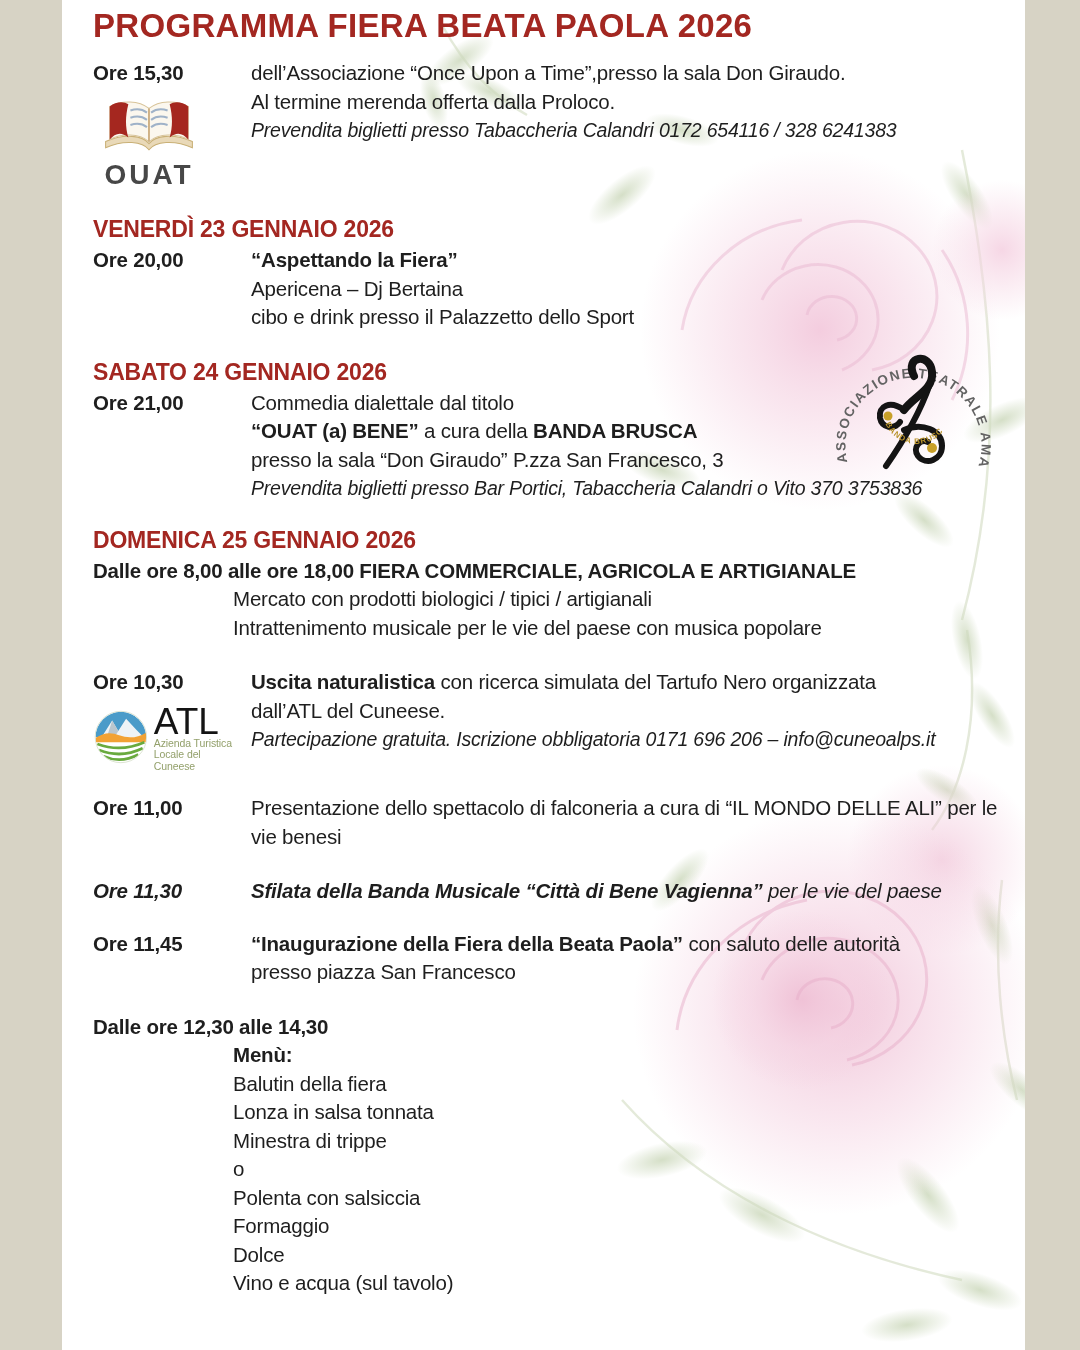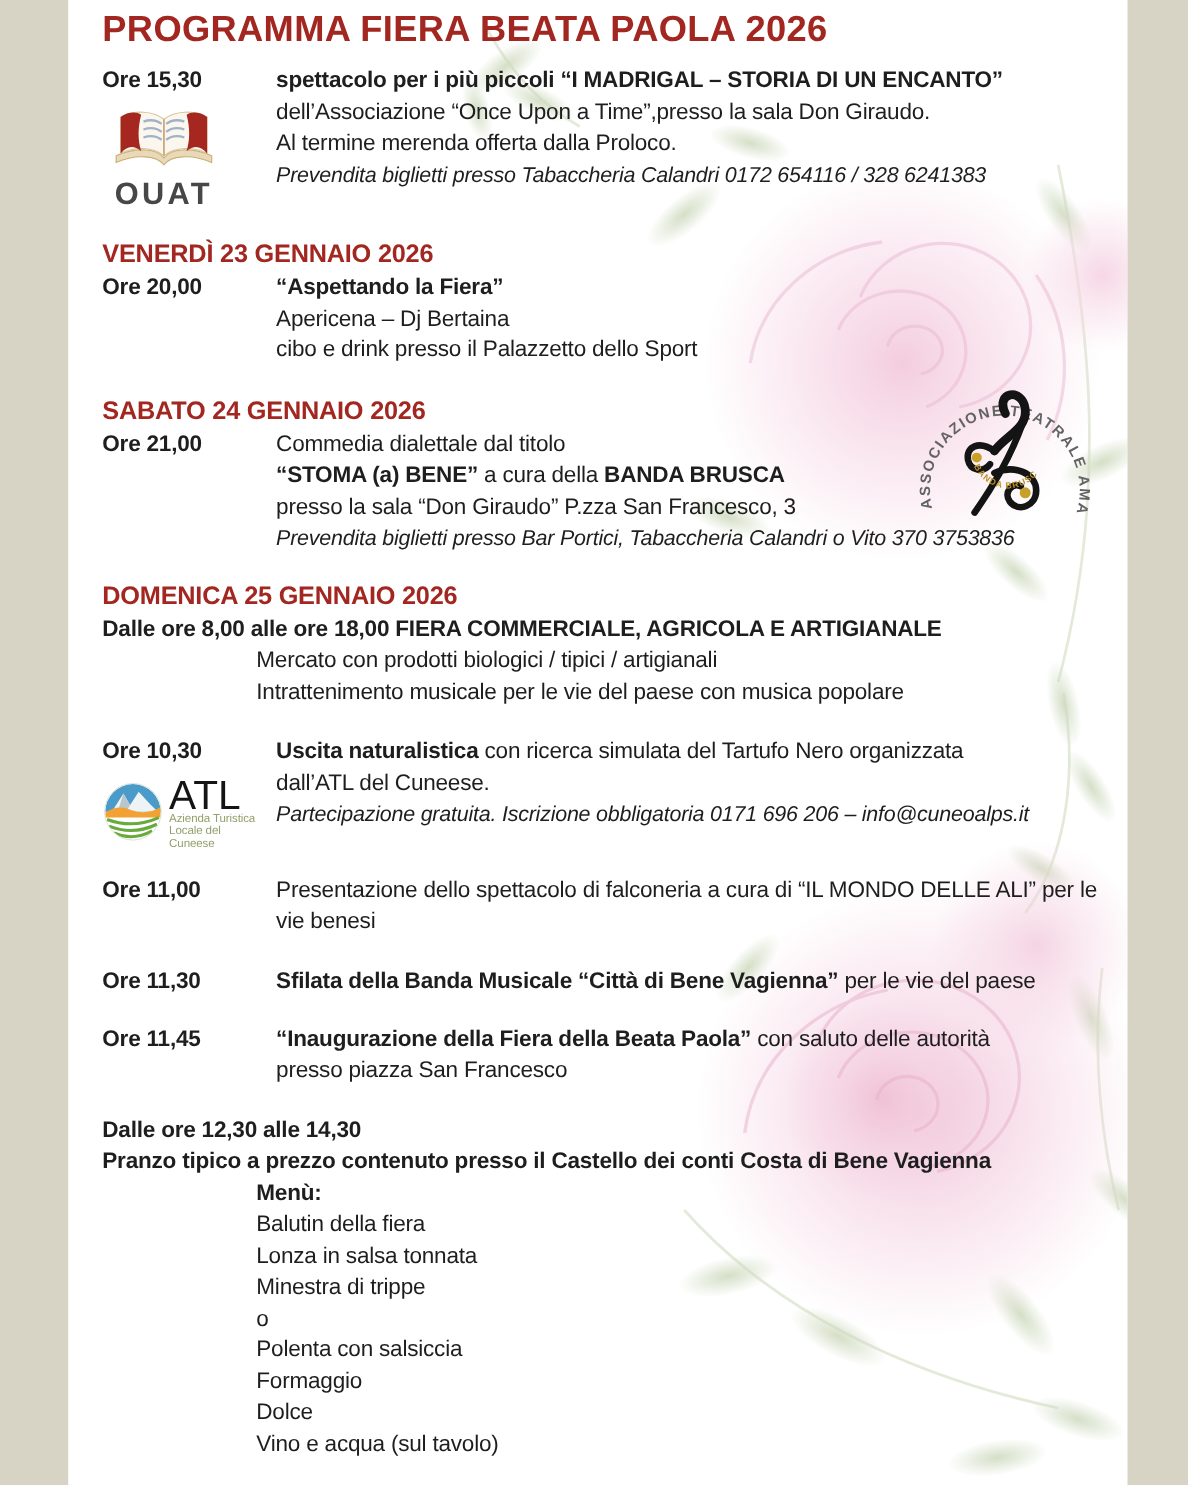--- a/index.html
+++ b/index.html
@@ -13,21 +13,21 @@
   h2{font-size:23px;font-weight:bold;color:#a32721;margin:0 0 3px 0;line-height:27px;}
   .row{display:flex;align-items:flex-start;gap:18px;}
   .timecol{flex:0 0 140px;width:140px;font-weight:bold;line-height:28.5px;}
   .contentcol{flex:1;min-width:0;}
   .body-line{line-height:28.5px;}
   .b{font-weight:bold;}
   .it{font-style:italic;font-size:19.5px;}
   .full{line-height:28.5px;}
   .indent{margin-left:140px;}
   .s1{margin-top:13px;} .s2{margin-top:26px;} .s3{margin-top:27px;} .s4{margin-top:24px;}
-  .e1030{margin-top:26px;} .e1100{margin-top:22px;} .e1130{margin-top:26px;} .e1145{margin-top:24px;}
+  .e1030{margin-top:26px;} .e1100{margin-top:22px;} .e1130{margin-top:26px;font-style:italic;} .e1145{margin-top:24px;}
   .lunch{margin-top:26px;}
   
   .ouat{width:112px;margin-top:6px;text-align:center;}
   .ouat-label{font-size:28px;line-height:30px;letter-spacing:3px;color:#474747;font-weight:700;margin-top:-3px;}
   .atl{display:flex;gap:5px;margin-top:8px;align-items:flex-start;}
   .atl-right{display:flex;flex-direction:column;}
   .atl-label{font-size:37px;line-height:33px;color:#141414;font-weight:400;letter-spacing:0;}
   .atl-tag{font-size:10.5px;line-height:11.5px;color:#93a06b;font-weight:400;letter-spacing:-0.1px;}
   .teatro{position:absolute;right:24px;top:332px;z-index:1;}
 </style>
@@ -147,21 +147,20 @@
                     <path d="M52,32 C56,29 62,28 68,30"></path>
                 </g>
                 <path d="M12,12 C18,7 26,7 30,10 C27,22 27,32 30,42 C23,36 17,38 12,44 Z" fill="#a5271f"></path>
                 <path d="M88,12 C82,7 74,7 70,10 C73,22 73,32 70,42 C77,36 83,38 88,44 Z" fill="#a5271f"></path>
                 <path d="M50,14 L50,46" stroke="#caa97a" stroke-width="1.5"></path>
               </svg>
               <div class="ouat-label">OUAT</div>
             </div>
           </div>
           <div class="contentcol">
-            <div class="body-line"><span class="b">spettacolo per i più piccoli “I MADRIGAL – STORIA DI UN ENCANTO”</span></div>
             <div class="body-line"><span>dell’Associazione “Once Upon a Time”,presso la sala Don Giraudo.</span></div>
             <div class="body-line"><span>Al termine merenda offerta dalla Proloco.</span></div>
             <div class="body-line"><span class="it">Prevendita biglietti presso Tabaccheria Calandri 0172 654116 / 328 6241383</span></div>
           </div>
         </div>
       </div>
 
       <div class="s2">
         <h2>VENERDÌ 23 GENNAIO 2026</h2>
         <div class="row">
@@ -177,21 +176,21 @@
       </div>
 
       <div class="s3">
         <h2>SABATO 24 GENNAIO 2026</h2>
         <div class="row">
           <div class="timecol">
             <span>Ore 21,00</span>
           </div>
           <div class="contentcol">
             <div class="body-line"><span>Commedia dialettale dal titolo</span></div>
-            <div class="body-line"><span class="b">“STOMA (a)  BENE”</span><span> a cura della </span><span class="b">BANDA BRUSCA</span></div>
+            <div class="body-line"><span class="b">“OUAT (a)  BENE”</span><span> a cura della </span><span class="b">BANDA BRUSCA</span></div>
             <div class="body-line"><span>presso la sala “Don Giraudo” P.zza San Francesco, 3</span></div>
             <div class="body-line"><span class="it">Prevendita biglietti presso Bar Portici, Tabaccheria Calandri o Vito 370 3753836</span></div>
           </div>
         </div>
       </div>
 
       <div class="s4">
         <h2>DOMENICA 25 GENNAIO 2026</h2>
         <div class="full b">Dalle ore 8,00 alle ore 18,00 FIERA COMMERCIALE, AGRICOLA E ARTIGIANALE</div>
         <div class="full indent">Mercato con prodotti biologici / tipici / artigianali</div>
@@ -259,21 +258,20 @@
           </div>
           <div class="contentcol">
             <div class="body-line"><span class="b">“Inaugurazione della Fiera della Beata Paola”</span><span> con saluto delle autorità</span></div>
             <div class="body-line"><span>presso piazza San Francesco</span></div>
           </div>
         </div>
       </div>
 
       <div class="lunch">
         <div class="full b">Dalle ore 12,30 alle 14,30</div>
-        <div class="full b">Pranzo tipico a prezzo contenuto presso il Castello dei conti Costa di Bene Vagienna</div>
         <div class="indent">
           <div class="full b">Menù:</div>
           <div class="full">Balutin della fiera</div>
           <div class="full">Lonza in salsa tonnata</div>
           <div class="full">Minestra di trippe</div>
           <div class="full">o</div>
           <div class="full">Polenta con salsiccia</div>
           <div class="full">Formaggio</div>
           <div class="full">Dolce</div>
           <div class="full">Vino e acqua (sul tavolo)</div>

